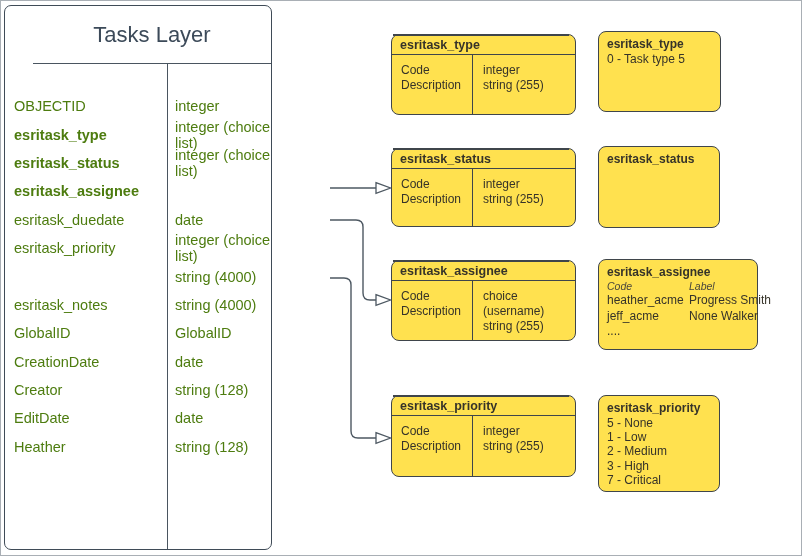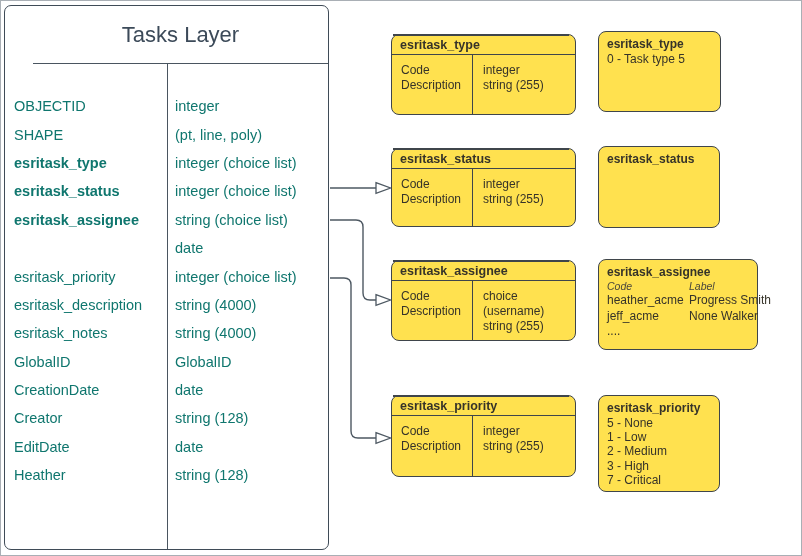--- a/index.html
+++ b/index.html
@@ -1,27 +1,27 @@
 <!DOCTYPE html>
 <html><head>
 <meta charset="utf-8">
 <style>
   html,body{margin:0;padding:0;background:#fff;font-family:"Liberation Sans",sans-serif;}
   .canvas{position:relative;width:802px;height:556px;box-sizing:border-box;
           border:1px solid #A9AFB5;background:#fff;overflow:hidden;}
 
   
-  .main-table{position:absolute;left:3px;top:4px;width:325px;height:545px;box-sizing:border-box;
+  .main-table{position:absolute;left:3px;top:4px;width:268px;height:545px;box-sizing:border-box;
               background:#fff;border:1.5px solid #3F4B57;border-radius:7px;padding-left:28px;}
   .main-title{height:57px;display:flex;align-items:center;justify-content:center;
               font-size:22px;color:#3C4A59;border-bottom:1px solid #4A5560;}
   .col-divider{position:absolute;left:162px;top:58px;bottom:0;width:1px;background:#4A5560;}
   .rows{position:absolute;top:86px;left:0;right:0;}
   .trow{position:relative;height:28.4px;display:flex;align-items:center;
-        font-size:14.5px;color:#0f766e;}
+        font-size:14.5px;color:#4d7c0f;}
   .trow .fname{padding-left:9px;}
   .trow .ftype{position:absolute;left:170px;}
   .trow.bold .fname{font-weight:bold;}
 
   
   .dom-box{position:absolute;left:390px;width:185px;box-sizing:border-box;
            background:#FFE14F;border:1.3px solid #3F454B;border-radius:8px;color:#363329;}
   .dom-1{top:33px;height:81px;} .dom-2{top:147px;height:79px;}
   .dom-3{top:259px;height:81px;} .dom-4{top:394px;height:82px;}
   .dom-topline{position:absolute;top:-1px;left:1px;right:6px;height:0;
@@ -70,45 +70,40 @@
   </svg>
 
   <div class="main-table">
     <div class="main-title">Tasks Layer</div>
     <div class="col-divider"></div>
     <div class="rows" id="main-rows">
         <div class="trow">
           <span class="fname">OBJECTID</span>
           <span class="ftype">integer</span>
         </div>
-        <div class="trow">
-          <span class="fname">SHAPE</span>
-          <span class="ftype">(pt, line, poly)</span>
-        </div>
         <div class="trow bold">
           <span class="fname">esritask_type</span>
           <span class="ftype">integer (choice list)</span>
         </div>
         <div class="trow bold">
           <span class="fname">esritask_status</span>
           <span class="ftype">integer (choice list)</span>
         </div>
         <div class="trow bold">
           <span class="fname">esritask_assignee</span>
-          <span class="ftype">string (choice list)</span>
-        </div>
-        <div class="trow">
+        </div>
+        <div class="trow">
+          <span class="fname">esritask_duedate</span>
           <span class="ftype">date</span>
         </div>
         <div class="trow">
           <span class="fname">esritask_priority</span>
           <span class="ftype">integer (choice list)</span>
         </div>
         <div class="trow">
-          <span class="fname">esritask_description</span>
           <span class="ftype">string (4000)</span>
         </div>
         <div class="trow">
           <span class="fname">esritask_notes</span>
           <span class="ftype">string (4000)</span>
         </div>
         <div class="trow">
           <span class="fname">GlobalID</span>
           <span class="ftype">GlobalID</span>
         </div>

